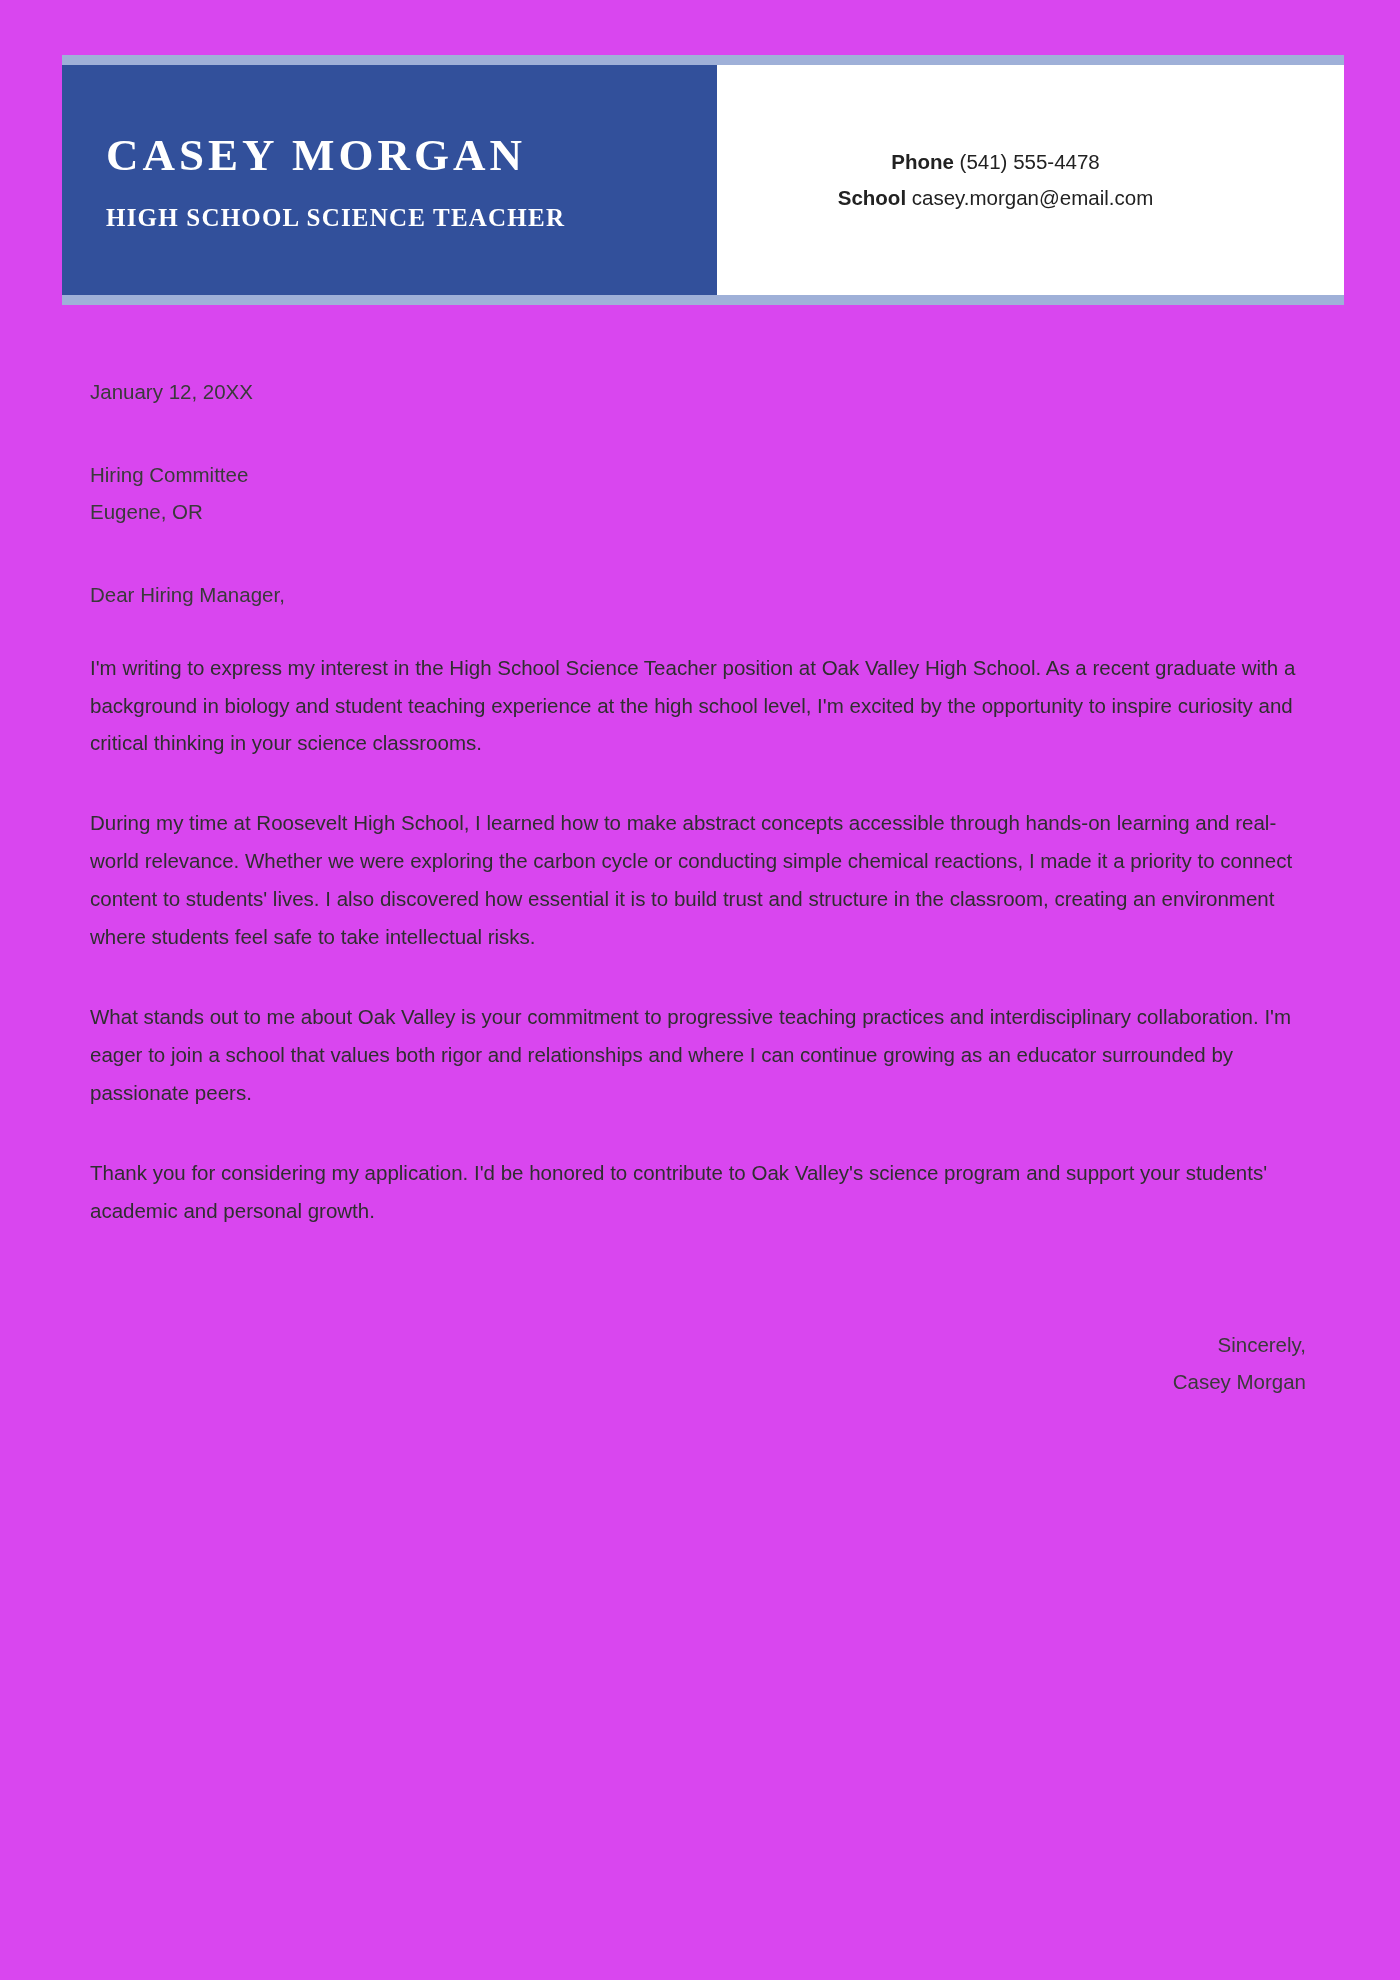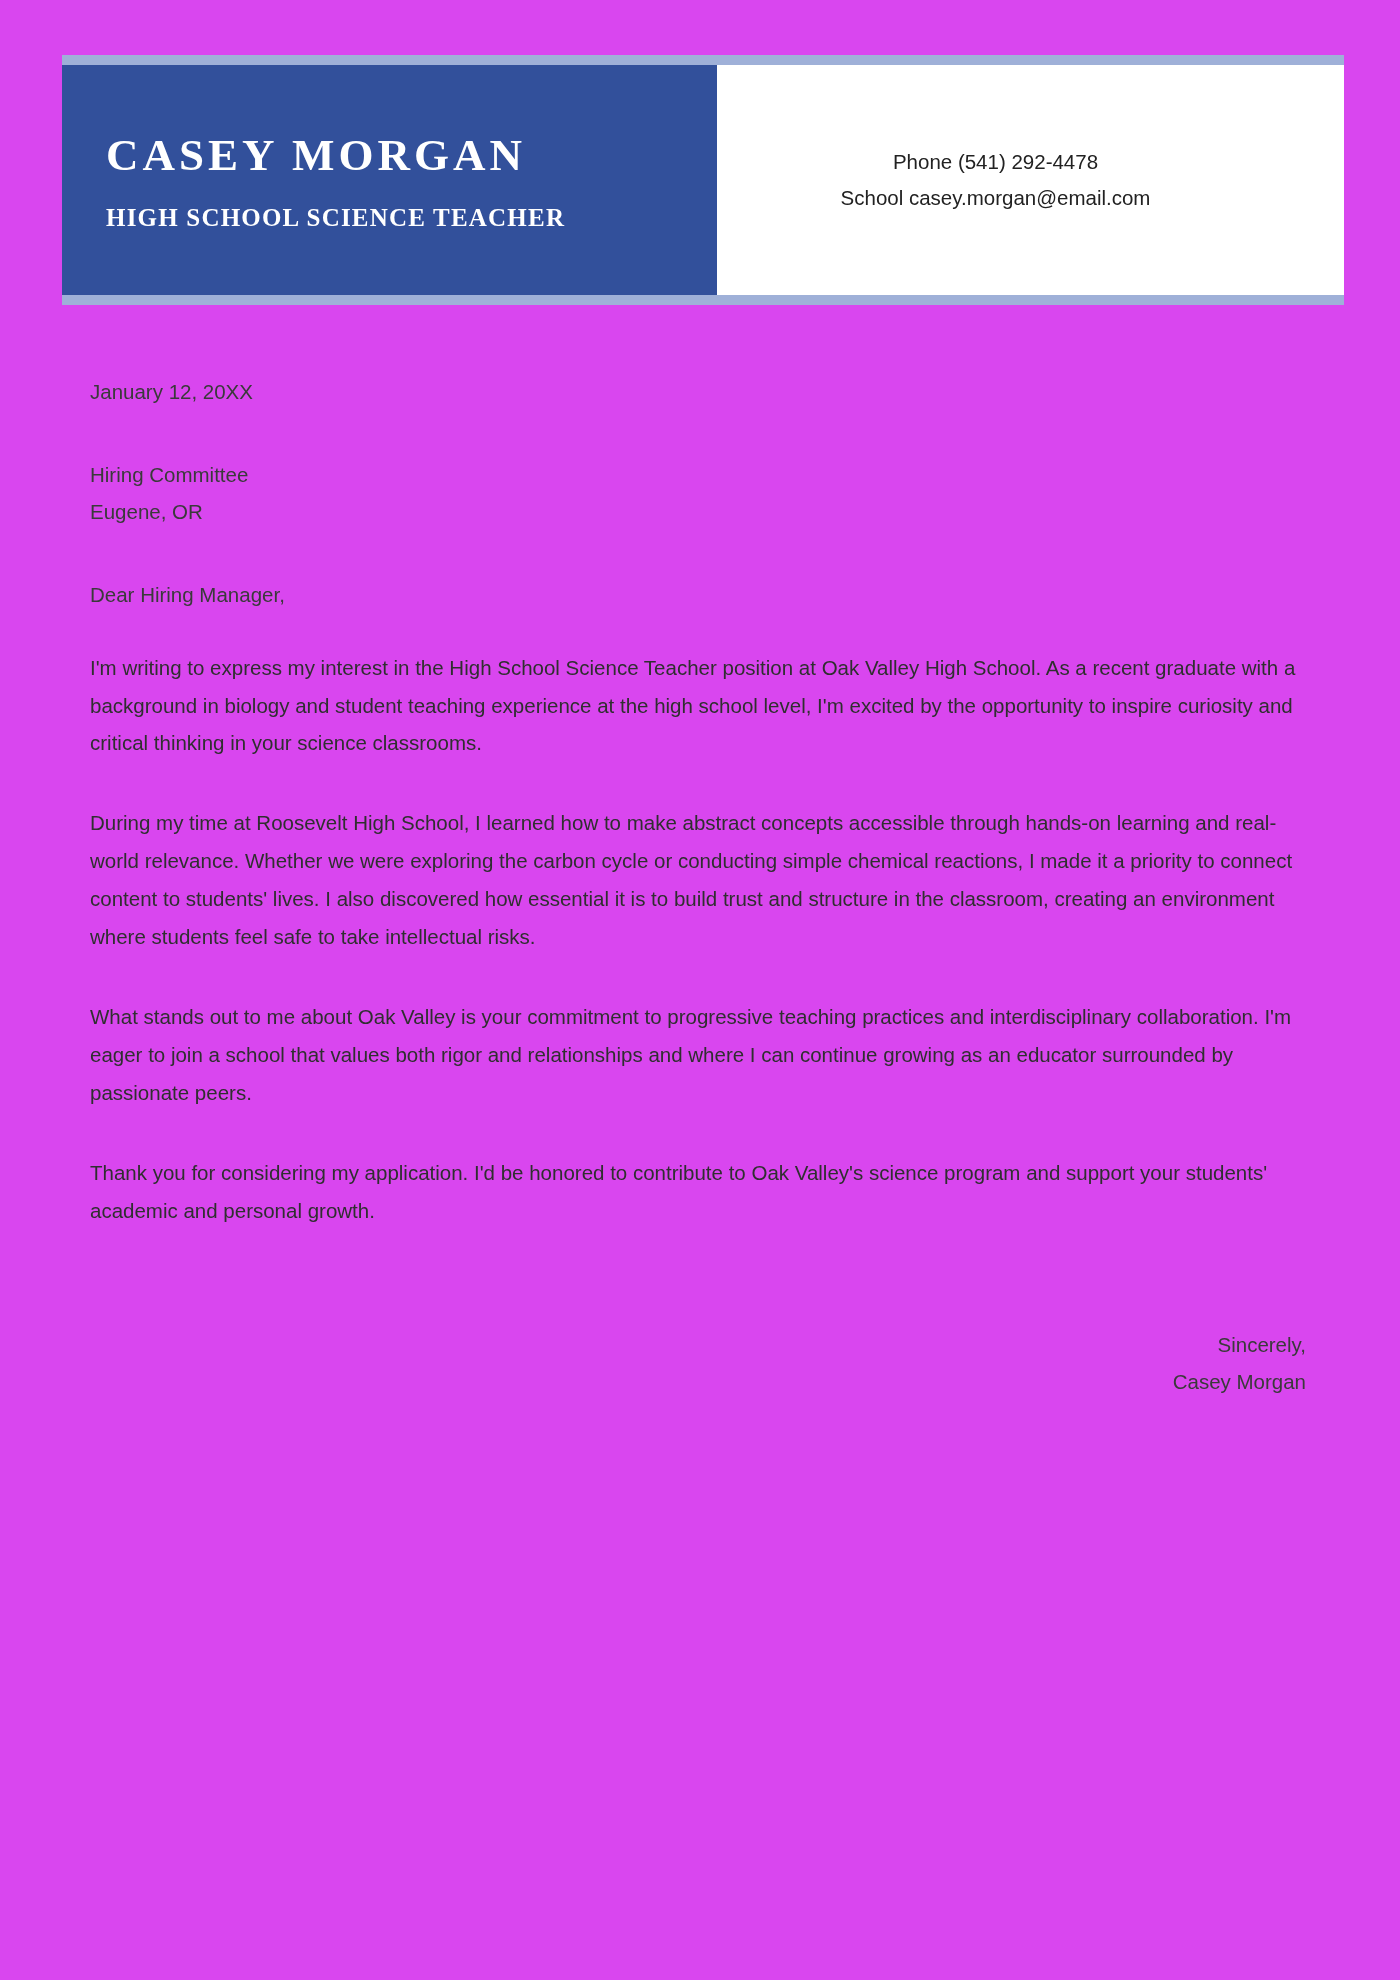--- a/index.html
+++ b/index.html
@@ -82,21 +82,21 @@
     padding-right: 70px;
     box-sizing: border-box;
   }
   .contact-line {
     font-size: 20.5px;
     color: #222222;
     line-height: 1.75;
     white-space: nowrap;
   }
   .contact-line .lbl {
-    font-weight: normal;
+    font-weight: bold;
     margin-top: 12px;
   }
 
   
   .letter {
     position: absolute;
     left: 90px;
     top: 380px;
     width: 1216px;
   }
@@ -141,21 +141,21 @@
     <div class="header-rule-top"></div>
 
     <div class="header-body">
       <div class="name-block">
         <div class="name">CASEY MORGAN</div>
         <div class="jobtitle">HIGH SCHOOL SCIENCE TEACHER</div>
       </div>
       <div class="contact-block">
         <div class="contact-line">
           <span class="lbl">Phone</span>
-          <span>(541) 292-4478</span>
+          <span>(541) 555-4478</span>
         </div>
         <div class="contact-line">
           <span class="lbl">School</span>
           <span>casey.morgan@email.com</span>
         </div>
       </div>
     </div>
 
     <div class="header-rule-bottom"></div>
   </div>

